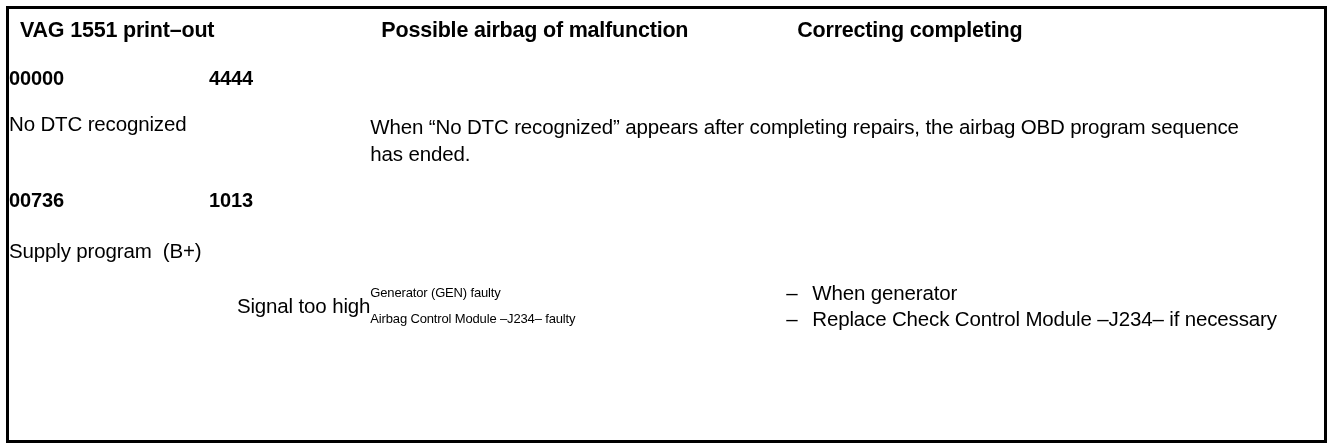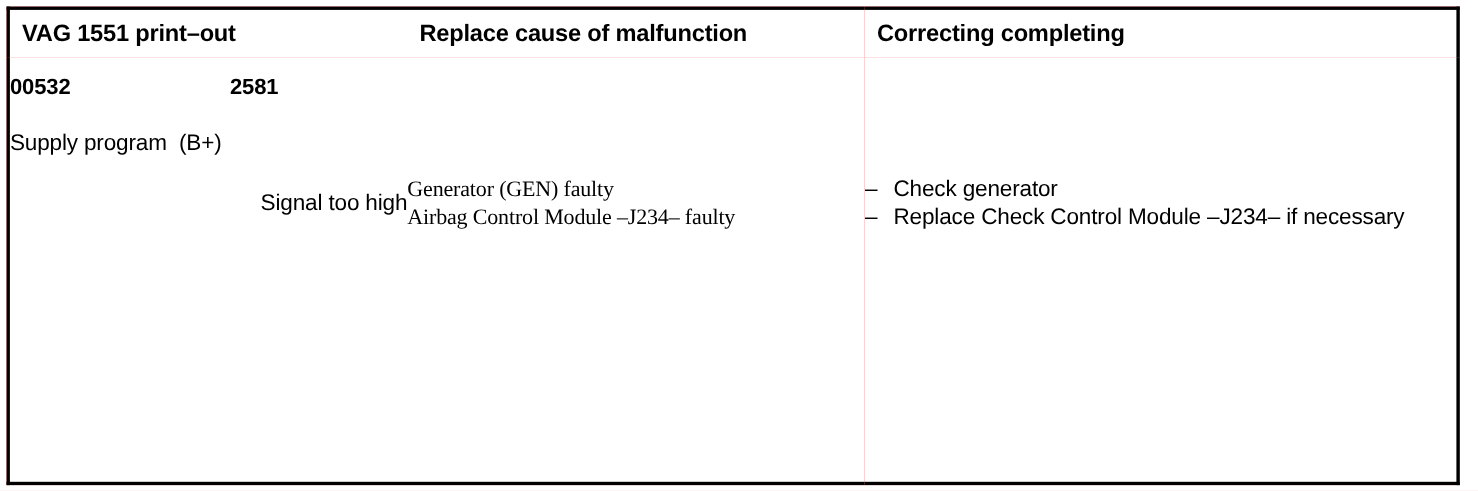--- a/index.html
+++ b/index.html
@@ -135,70 +135,78 @@
     position: relative;
     max-width: 510px;
   }
   .bullet-line .dash {
     position: absolute;
     left: 0;
     top: 0;
   }
   .plain-line {
     display: block;
-    font-size: 20px;
+    font-size: 13px;
     line-height: 26px;
     letter-spacing: -0.15px;
     max-width: 400px;
-    font-family: Liberation Serif, serif;
   }
 </style>
 </head>
 <body>
 
 <div class="page">
 
   <table class="dtc-table">
     <colgroup>
       <col class="col-1">
       <col class="col-2">
       <col class="col-3">
     </colgroup>
 
     <thead>
       <tr class="row-header">
         <td class="vline-r hline-b">
           <span class="hdr-text">VAG 1551 print–out</span>
         </td>
         <td class="vline-r hline-b">
-          <span class="hdr-text">Replace cause of malfunction</span>
+          <span class="hdr-text">Possible airbag of malfunction</span>
         </td>
         <td class="hline-b">
           <span class="hdr-text">Correcting completing</span>
         </td>
       </tr>
     </thead>
 
     <tbody>
 
+      <tr class="row-1">
+        <td class="c1 cell vline-r hline-b">
+          <span class="code-line"><span class="code-num">00000</span><span class="code-alt">4444</span></span>
+          <span class="body-line desc-1">No DTC recognized</span>
+        </td>
+        <td class="cell hline-b" colspan="2">
+          <span class="merged-para">When “No DTC  recognized” appears after completing repairs, the airbag OBD program sequence has ended.</span>
+        </td>
+      </tr>
 
       <tr class="row-2">
         <td class="cell vline-r">
-          <span class="code-line r2-line-1"><span class="code-num">00532</span><span class="code-alt">2581</span></span>
+          <span class="code-line r2-line-1"><span class="code-num">00736</span><span class="code-alt">1013</span></span>
           <span class="body-line r2-line-2">Supply program  (B+)</span>
           <span class="body-line r2-line-3">Signal too high</span>
         </td>
 
         <td class="cell vline-r">
           <span class="plain-line stack-item-a">Generator (GEN) faulty</span>
           <span class="plain-line stack-item-b">Airbag Control Module –J234– faulty</span>
         </td>
 
         <td class="cell">
-          <span class="bullet-line stack-item-a"><span class="dash">–</span><span>Check generator</span></span>
+          <span class="bullet-line stack-item-a"><span class="dash">–</span><span>When generator</span></span>
           <span class="bullet-line stack-item-b"><span class="dash">–</span><span>Replace Check  Control Module –J234– if necessary</span></span>
         </td>
       </tr>
 
     </tbody>
   </table>
 
 </div>
 
 </body></html>

